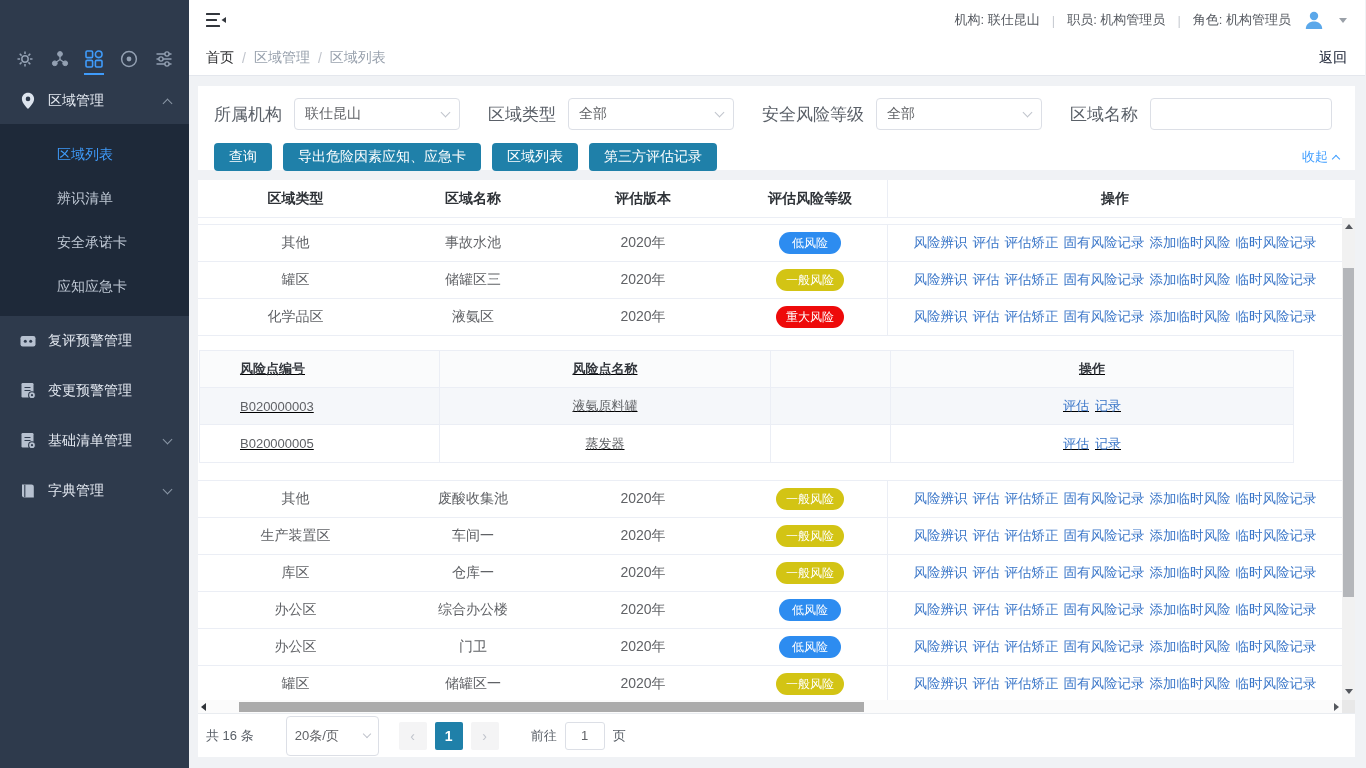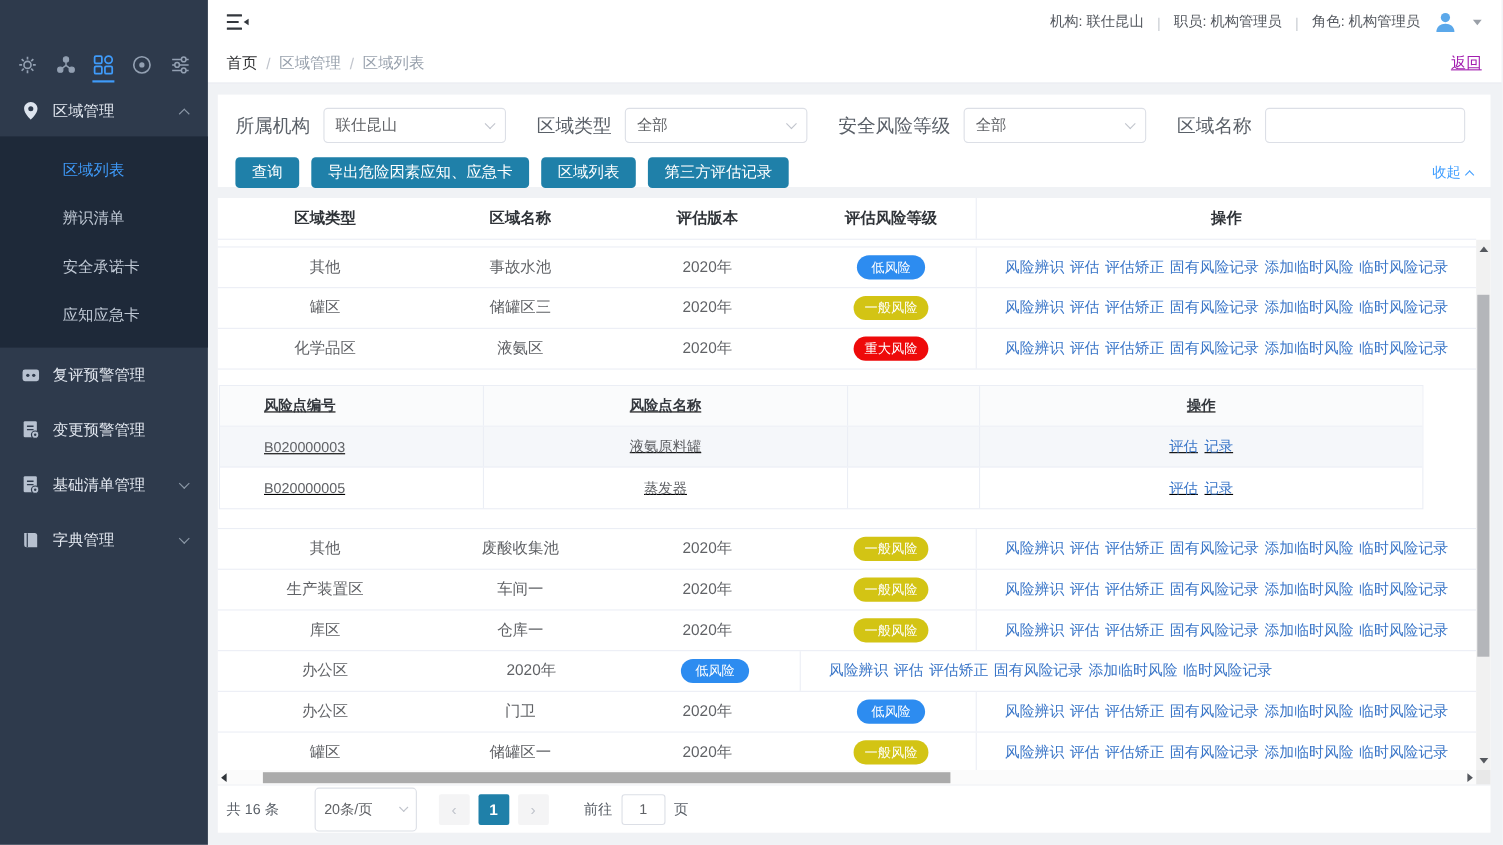--- a/index.html
+++ b/index.html
@@ -35,21 +35,21 @@
   .hd-divider { color:#c8ccd2; }
   .hd-caret { width:0; height:0; border-left:4px solid transparent;
     border-right:4px solid transparent; border-top:5px solid #9aa0a8; margin-left:2px; }
 
   
   .breadcrumb-bar { height:36px; background:#fff; border-bottom:1px solid #e4e7ed;
     display:flex; align-items:center; padding:0 18px; font-size:14px; }
   .bc-home { color:#303133; }
   .bc-sep { color:#c0c4cc; margin:0 8px; }
   .bc-item { color:#98a1ad; }
-  .bc-back { margin-left:auto; color:#a21caf; cursor:pointer; font-size:14px;text-decoration:underline; }
+  .bc-back { margin-left:auto; color:#0f172a; cursor:pointer; font-size:14px; }
 
   
   .content { padding:10px; }
   .filter-card { background:#fff; height:84px; padding:12px 16px 10px; }
   .filter-row { display:flex; align-items:center; }
   .f-group { display:flex; align-items:center; margin-right:28px; }
   .f-label { font-size:17px; color:#5a6068; margin-right:12px; white-space:nowrap; }
   .f-select { width:166px; height:32px; border:1px solid #dcdfe6; border-radius:4px;
     background:#fff; display:flex; align-items:center; padding:0 10px; font-size:14px;
     color:#606266; cursor:pointer; }
@@ -462,20 +462,21 @@
             <a class="op-link">风险辨识</a>
             <a class="op-link">评估</a>
             <a class="op-link">评估矫正</a>
             <a class="op-link">固有风险记录</a>
             <a class="op-link">添加临时风险</a>
             <a class="op-link">临时风险记录</a>
           </div>
       </div>
       <div class="t-row">
         <div class="c type">办公区</div>
+        <div class="c name">综合办公楼</div>
         <div class="c ver">2020年</div>
         <div class="c risk">
             <span class="badge" data-level="low">低风险</span>
           </div>
         <div class="c ops">
             <a class="op-link">风险辨识</a>
             <a class="op-link">评估</a>
             <a class="op-link">评估矫正</a>
             <a class="op-link">固有风险记录</a>
             <a class="op-link">添加临时风险</a>

